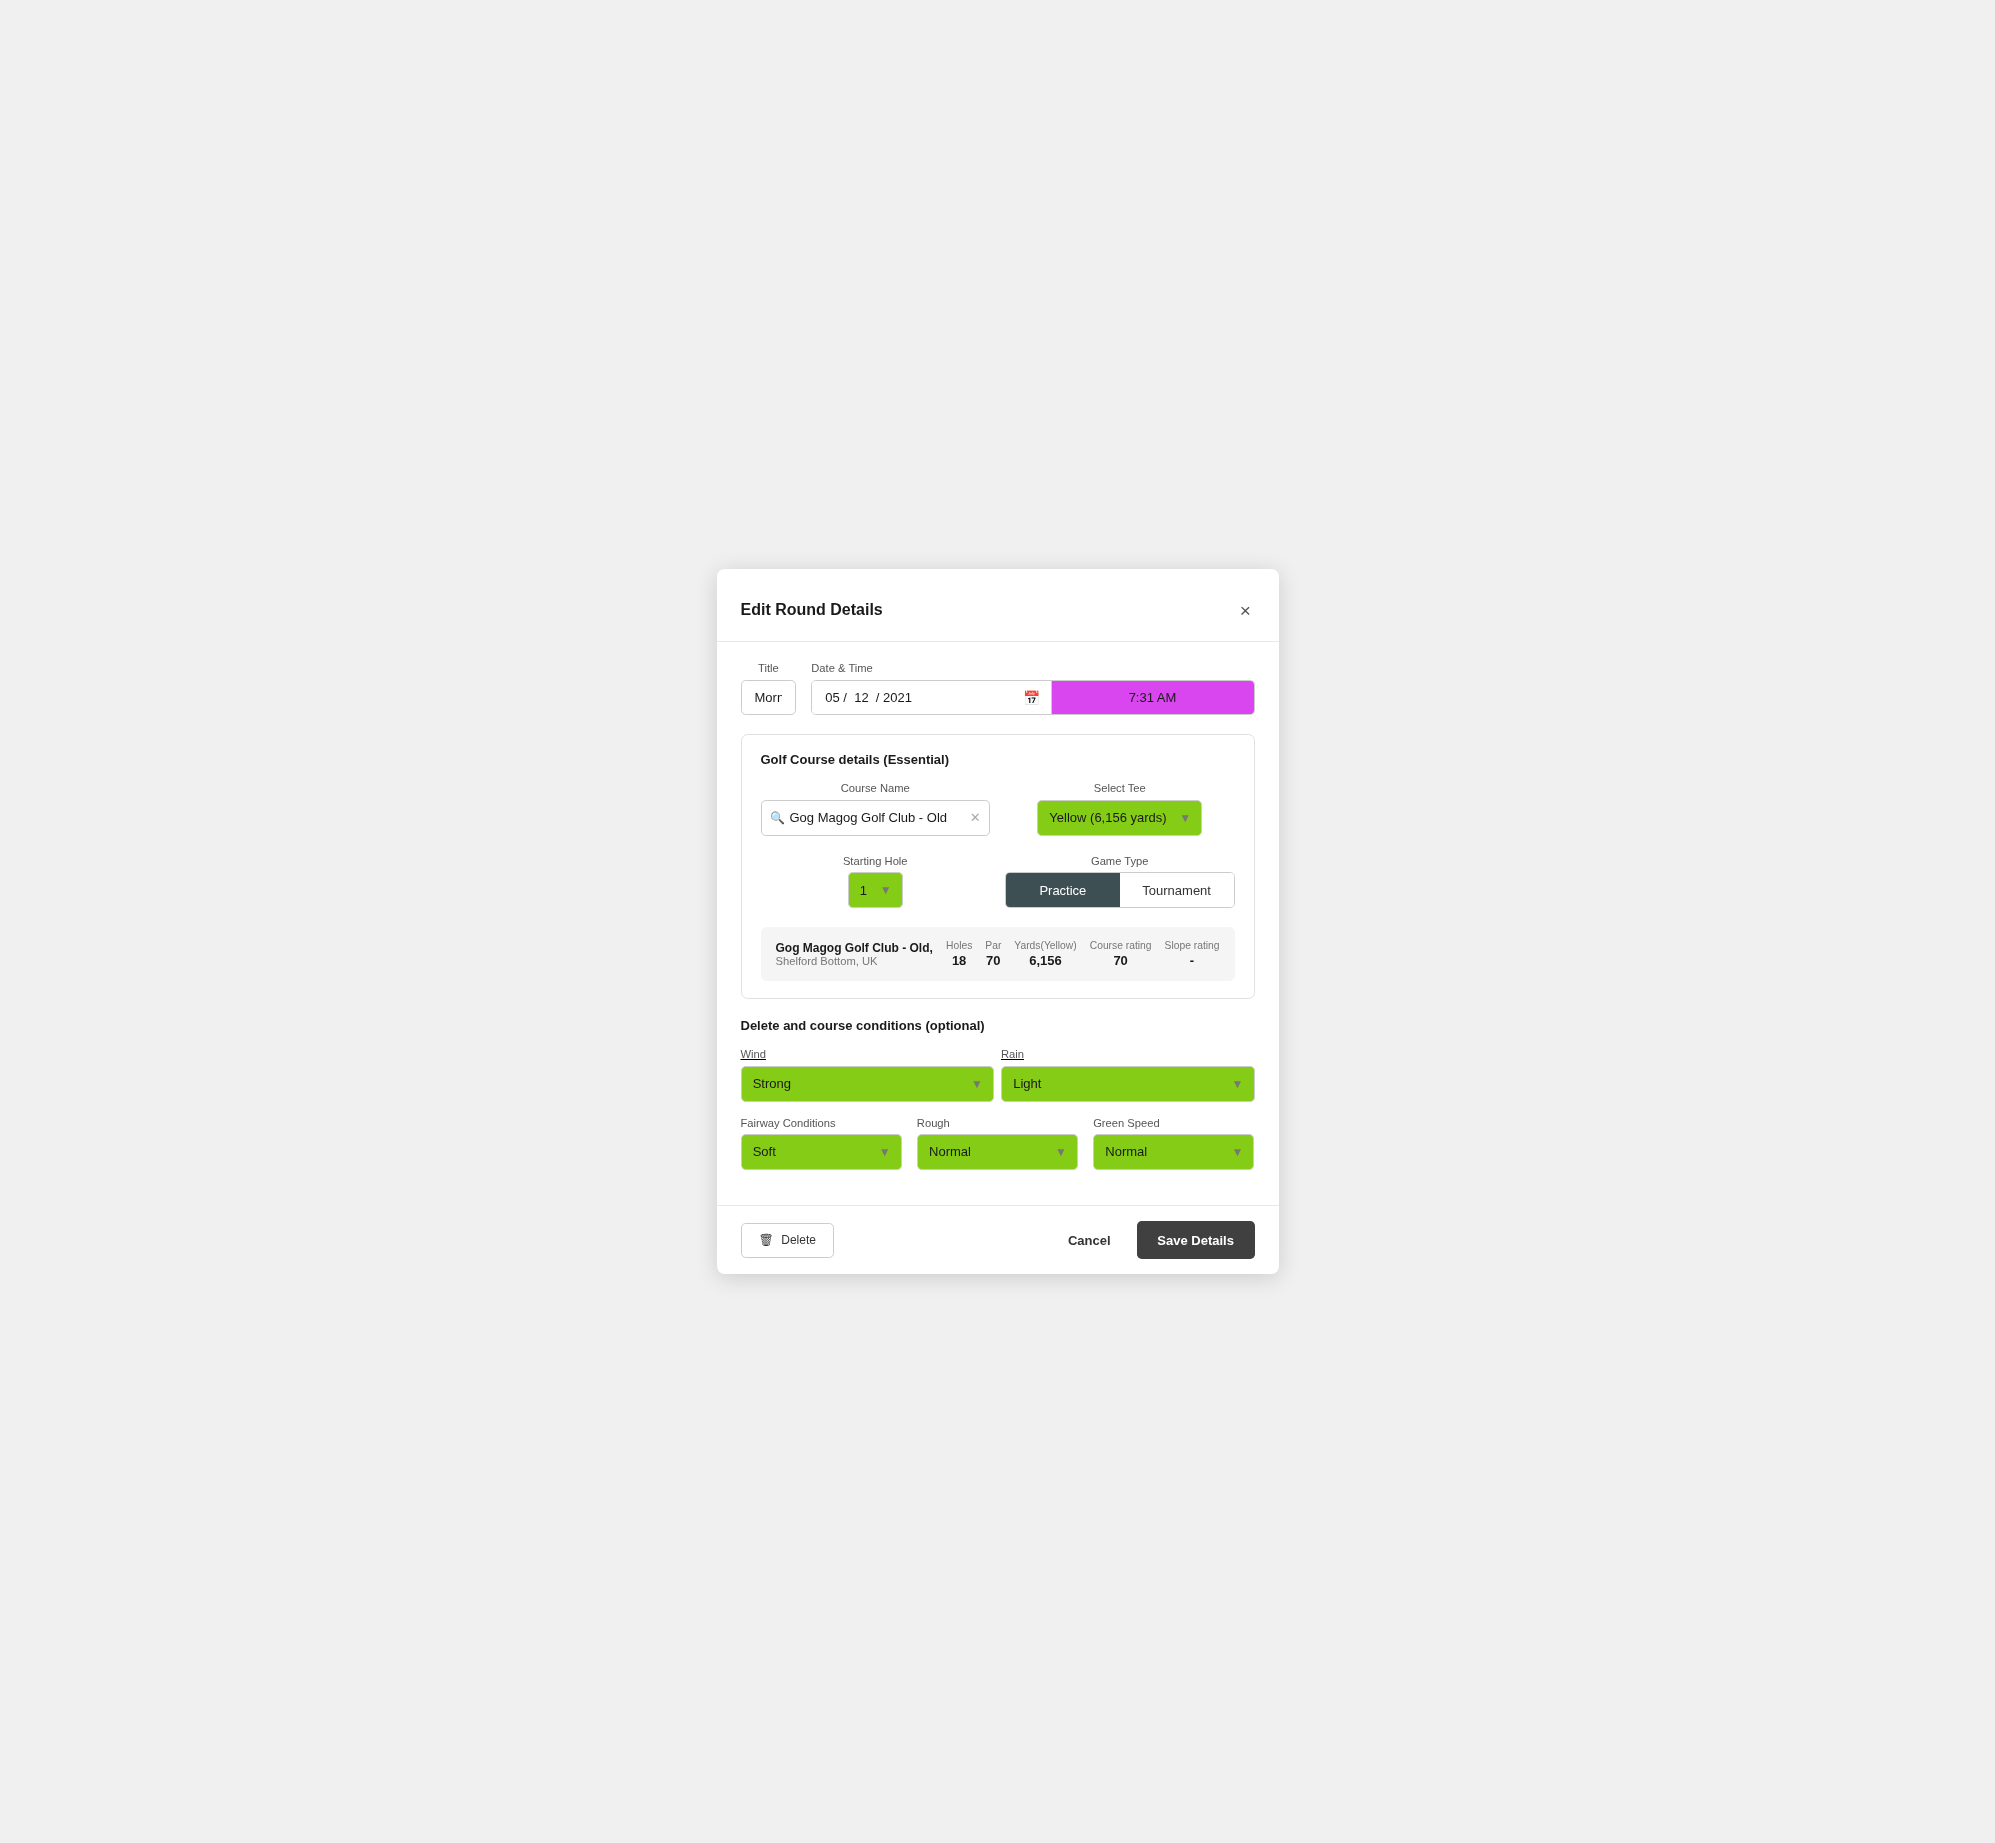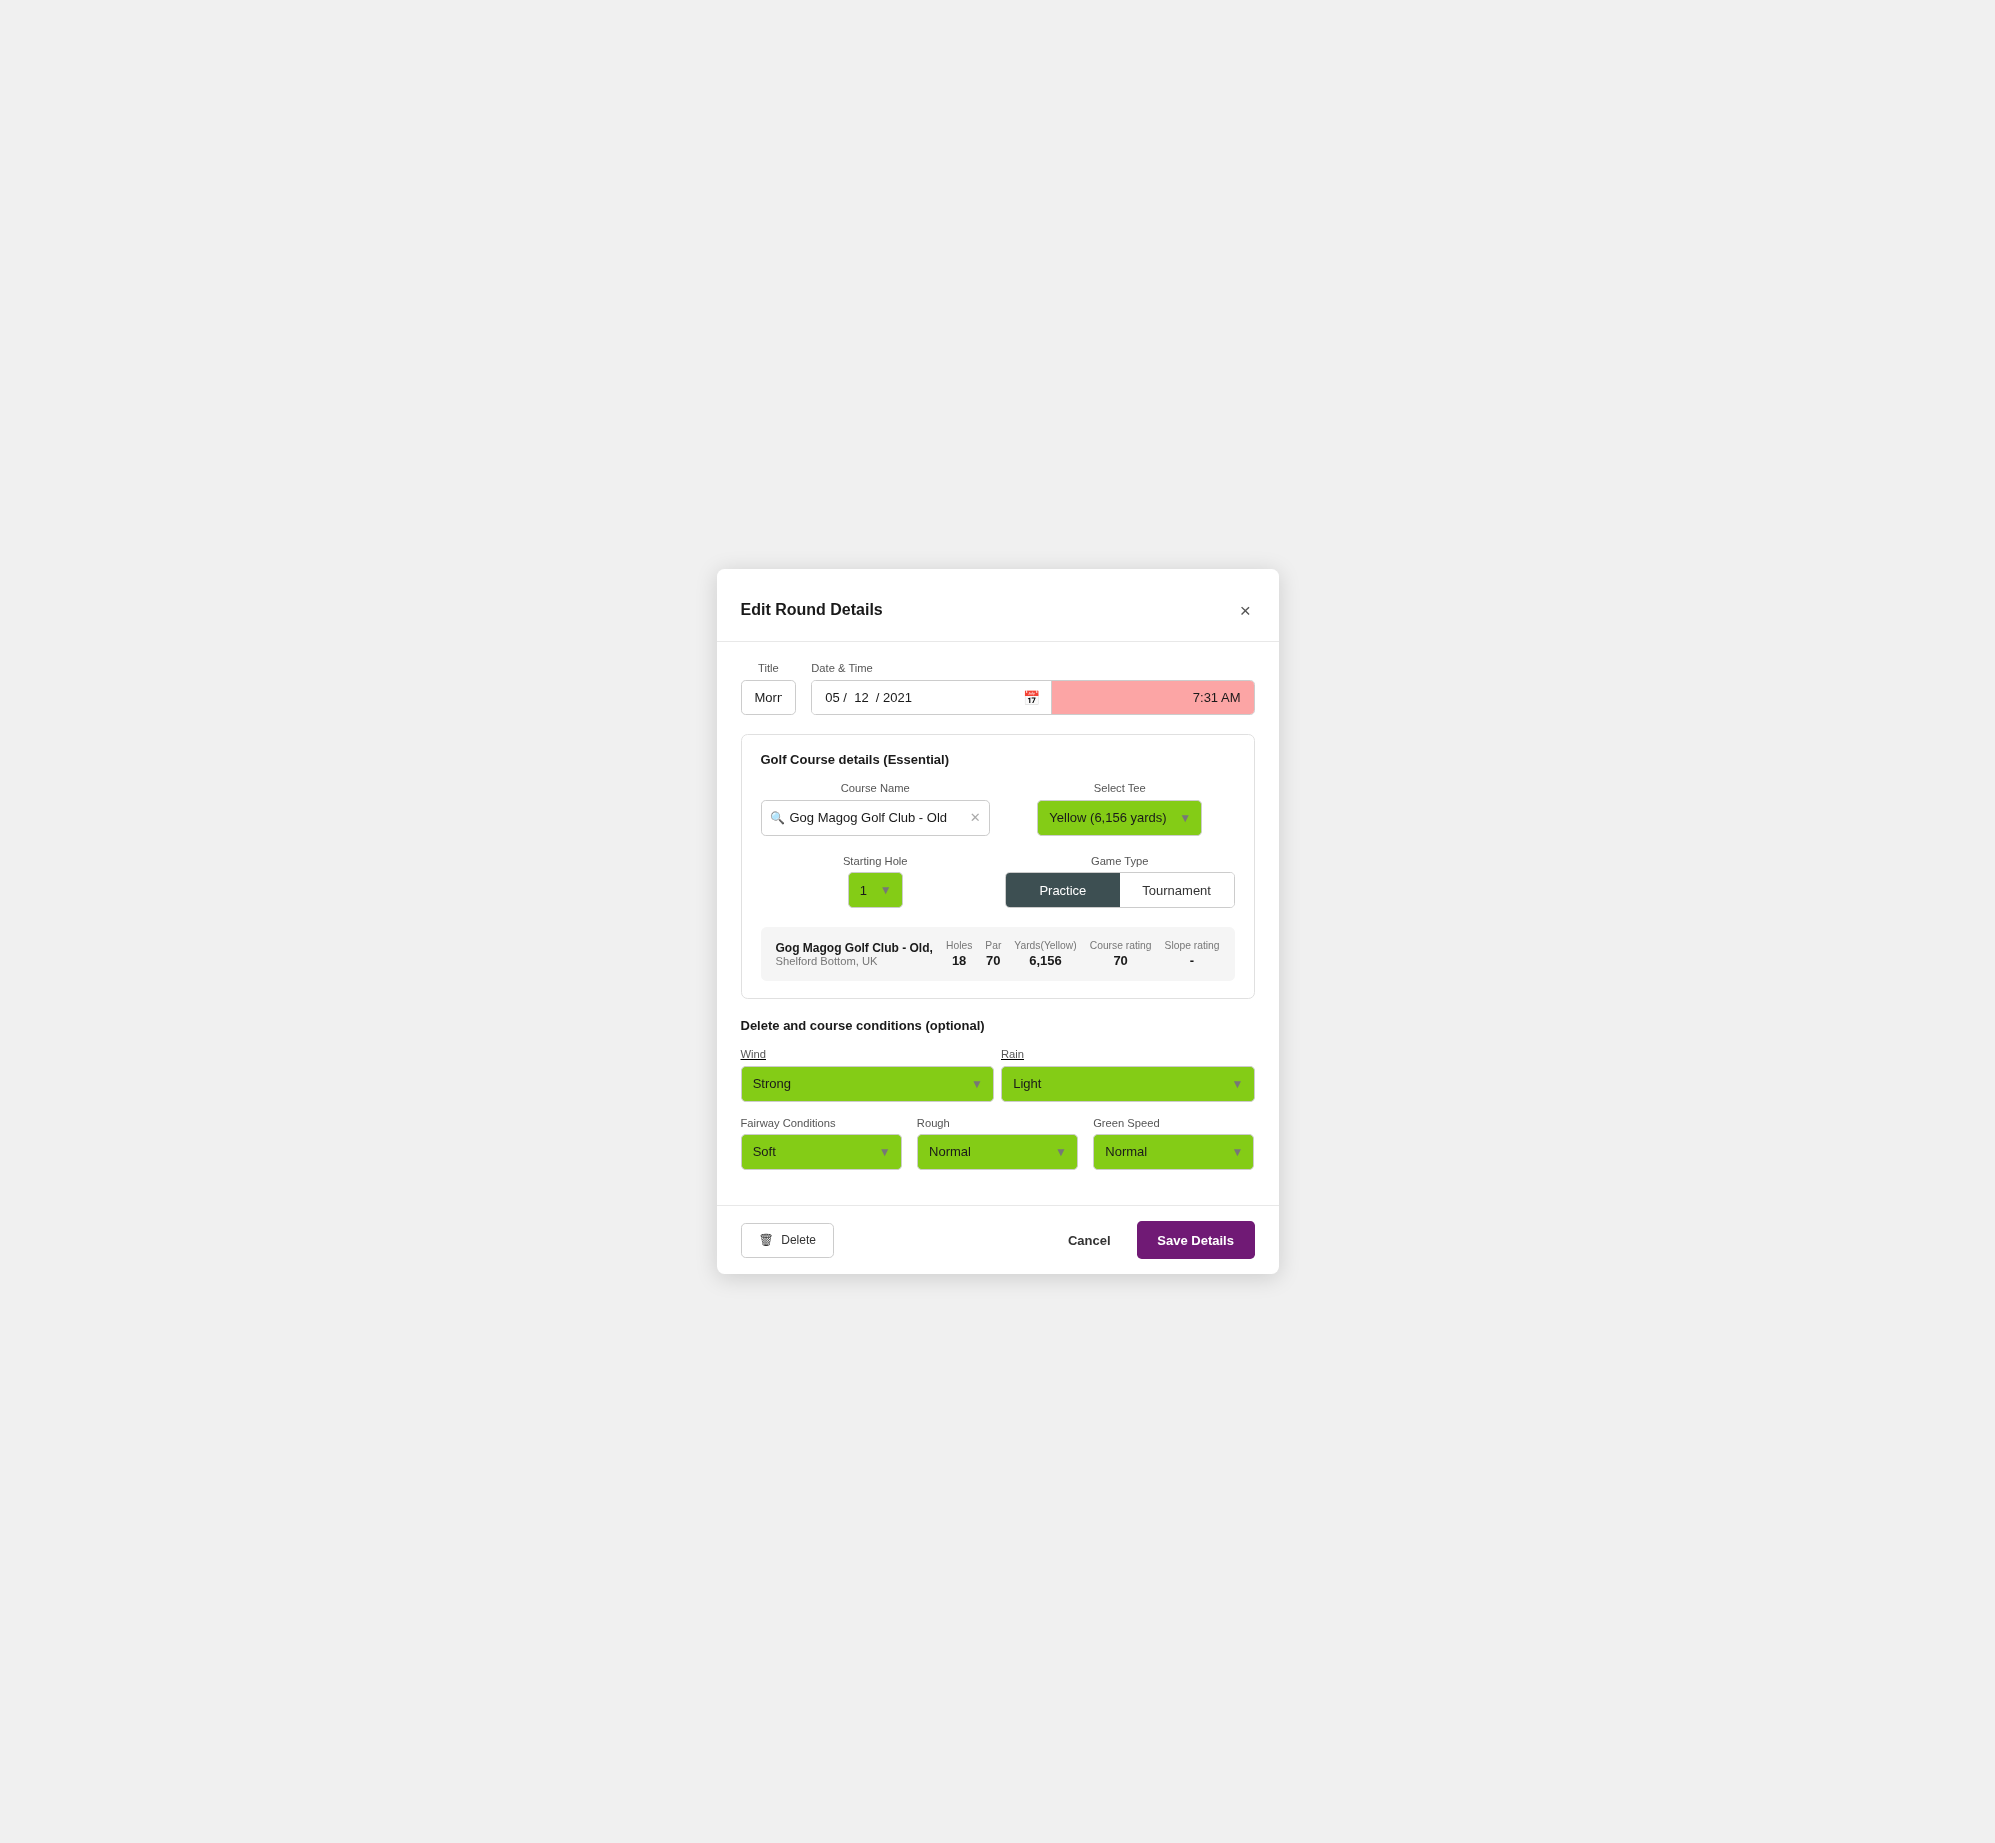--- a/index.html
+++ b/index.html
@@ -95,22 +95,22 @@
     .calendar-icon {
       color: #aaa;
       font-size: 14px;
     }
     .time-input {
       border: none;
       padding: 9.4px 13px;
       font-size: 13px;
       color: #1a1a1a;
       outline: none;
-      background: #fca5a5;
-      text-align: right;
+      background: #d946ef;
+      text-align: center;
       min-width: 84px;
     }
     .section-box {
       border: 0.9px solid #e0e0e0;
       border-radius: 6.6px;
       padding: 17px 19px;
       margin-bottom: 19px;
     }
     .section-title {
       font-size: 13px;
@@ -279,21 +279,21 @@
     .cancel-btn {
       background: none;
       border: none;
       font-size: 13px;
       font-weight: 600;
       color: #333;
       cursor: pointer;
       padding: 9.4px 11.2px;
     }
     .save-btn {
-      background: #701a75;
+      background: #404040;
       color: #fff;
       border: none;
       border-radius: 4.7px;
       padding: 11.2px 20.6px;
       font-size: 13px;
       font-weight: 700;
       cursor: pointer;
     }
   </style>
 </head>

